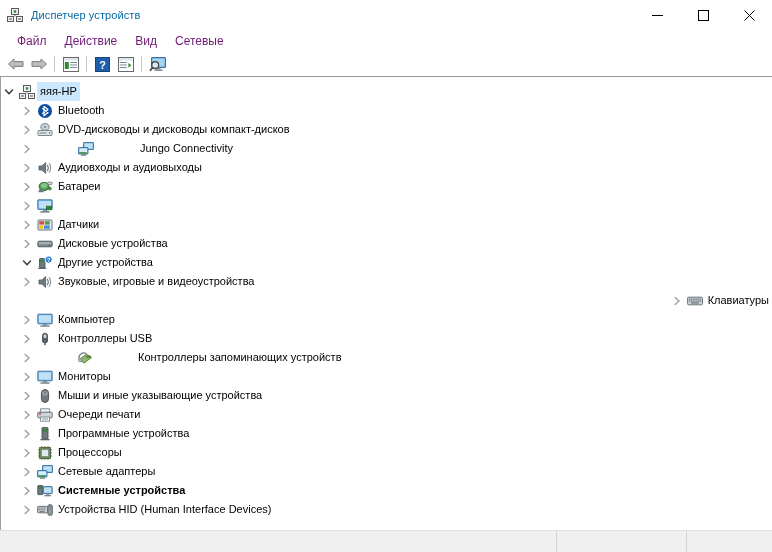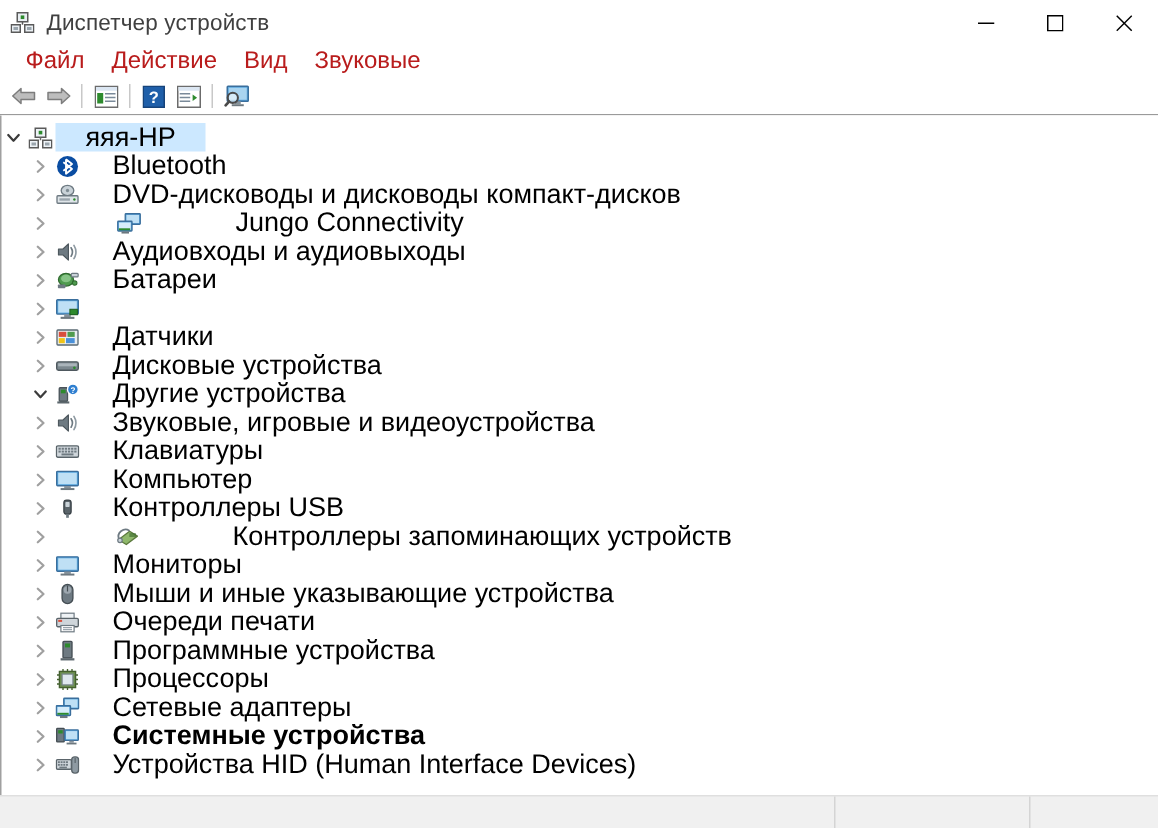--- a/index.html
+++ b/index.html
@@ -39,22 +39,22 @@
   }
   .titlebar-icon {
     width: 16px;
     height: 16px;
     margin-left: 7px;
     margin-right: 8px;
     flex: 0 0 auto;
     position: relative;
   }
   .title-text {
-    font-size: 15px;
-    color: #404040;
+    font-size: 11px;
+    color: #0369a1;
     letter-spacing: 0.1px;
     white-space: nowrap;
   }
   .win-controls {
     position: absolute;
     right: 0;
     top: 0;
     height: 30px;
     display: flex;
   }
@@ -73,22 +73,22 @@
   
   .menubar {
     height: 22px;
     min-height: 22px;
     display: flex;
     align-items: center;
     padding-left: 8px;
     background: #ffffff;
   }
   .menu-item {
-    font-size: 16px;
-    color: #b91c1c;
+    font-size: 12px;
+    color: #701a75;
     padding: 2px 9px 3px 9px;
     white-space: nowrap;
     cursor: default;
   }
 
   
   .toolbar {
     height: 25px;
     min-height: 25px;
     display: flex;
@@ -131,23 +131,23 @@
     box-sizing: border-box;
   }
   .tree-row {
     height: 19px;
     display: flex;
     align-items: center;
     white-space: nowrap;
     cursor: default;
   }
   .tree-row .label {
-    font-size: 18px;
+    font-size: 11px;
     color: #000000;
-    padding: 0 20px;
+    padding: 0 3px;
     line-height: 19px;
   }
   .tree-row.selected .label {
     background: #cce8ff;
   }
   .chev {
     width: 16px;
     height: 19px;
     flex: 0 0 auto;
     display: flex;
@@ -225,21 +225,21 @@
           <line x1="10.5" y1="0.5" x2="0.5" y2="10.5" stroke="#000000" stroke-width="1"></line>
         </svg>
       </button>
     </div>
   </div>
 
   <div class="menubar">
     <div class="menu-item">Файл</div>
     <div class="menu-item">Действие</div>
     <div class="menu-item">Вид</div>
-    <div class="menu-item">Звуковые</div>
+    <div class="menu-item">Сетевые</div>
   </div>
 
   <div class="toolbar">
     <div class="tb-btn">
       <svg width="18" height="16" viewBox="0 0 18 16">
         <path d="M1.5 8 L7 3 L7 5.6 L16 5.6 L16 10.4 L7 10.4 L7 13 Z" fill="#bdbdbd" stroke="#7d7d7d" stroke-width="1" stroke-linejoin="round"></path>
       </svg>
     </div>
     <div class="tb-btn">
       <svg width="18" height="16" viewBox="0 0 18 16">
@@ -465,21 +465,21 @@
           </span>
           <span class="icon-cell">
             <svg width="16" height="16" viewBox="0 0 16 16">
               <path d="M2 6 L5 6 L8.6 2.6 L8.6 13.4 L5 10 L2 10 Z" fill="#6e7a82" stroke="#4e585e" stroke-width="0.8" stroke-linejoin="round"></path>
               <path d="M10.4 5.2 Q12.2 8 10.4 10.8" fill="none" stroke="#6e7a82" stroke-width="1.1" stroke-linecap="round"></path>
               <path d="M12.3 3.6 Q15 8 12.3 12.4" fill="none" stroke="#8e9aa2" stroke-width="1.1" stroke-linecap="round"></path>
             </svg>
           </span>
           <span class="label">Звуковые, игровые и видеоустройства</span>
         </div>
-        <div class="tree-row" style="padding-left: 18px;">
+        <div class="tree-row" style="padding-left: 18px; justify-content: flex-end;">
           <span class="chev">
             <svg width="10" height="10" viewBox="0 0 10 10">
               <path d="M3.2 1.5 L7 5 L3.2 8.5" fill="none" stroke="#a0a0a0" stroke-width="1.5" stroke-linecap="round" stroke-linejoin="round"></path>
             </svg>
           </span>
           <span class="icon-cell">
             <svg width="16" height="16" viewBox="0 0 16 16">
               <rect x="0.6" y="4.2" width="14.8" height="7.6" rx="1" fill="#cfd6db" stroke="#5a646a" stroke-width="0.9"></rect>
               <g fill="#6f7a81">
                 <rect x="2" y="5.5" width="1.5" height="1.3"></rect>

